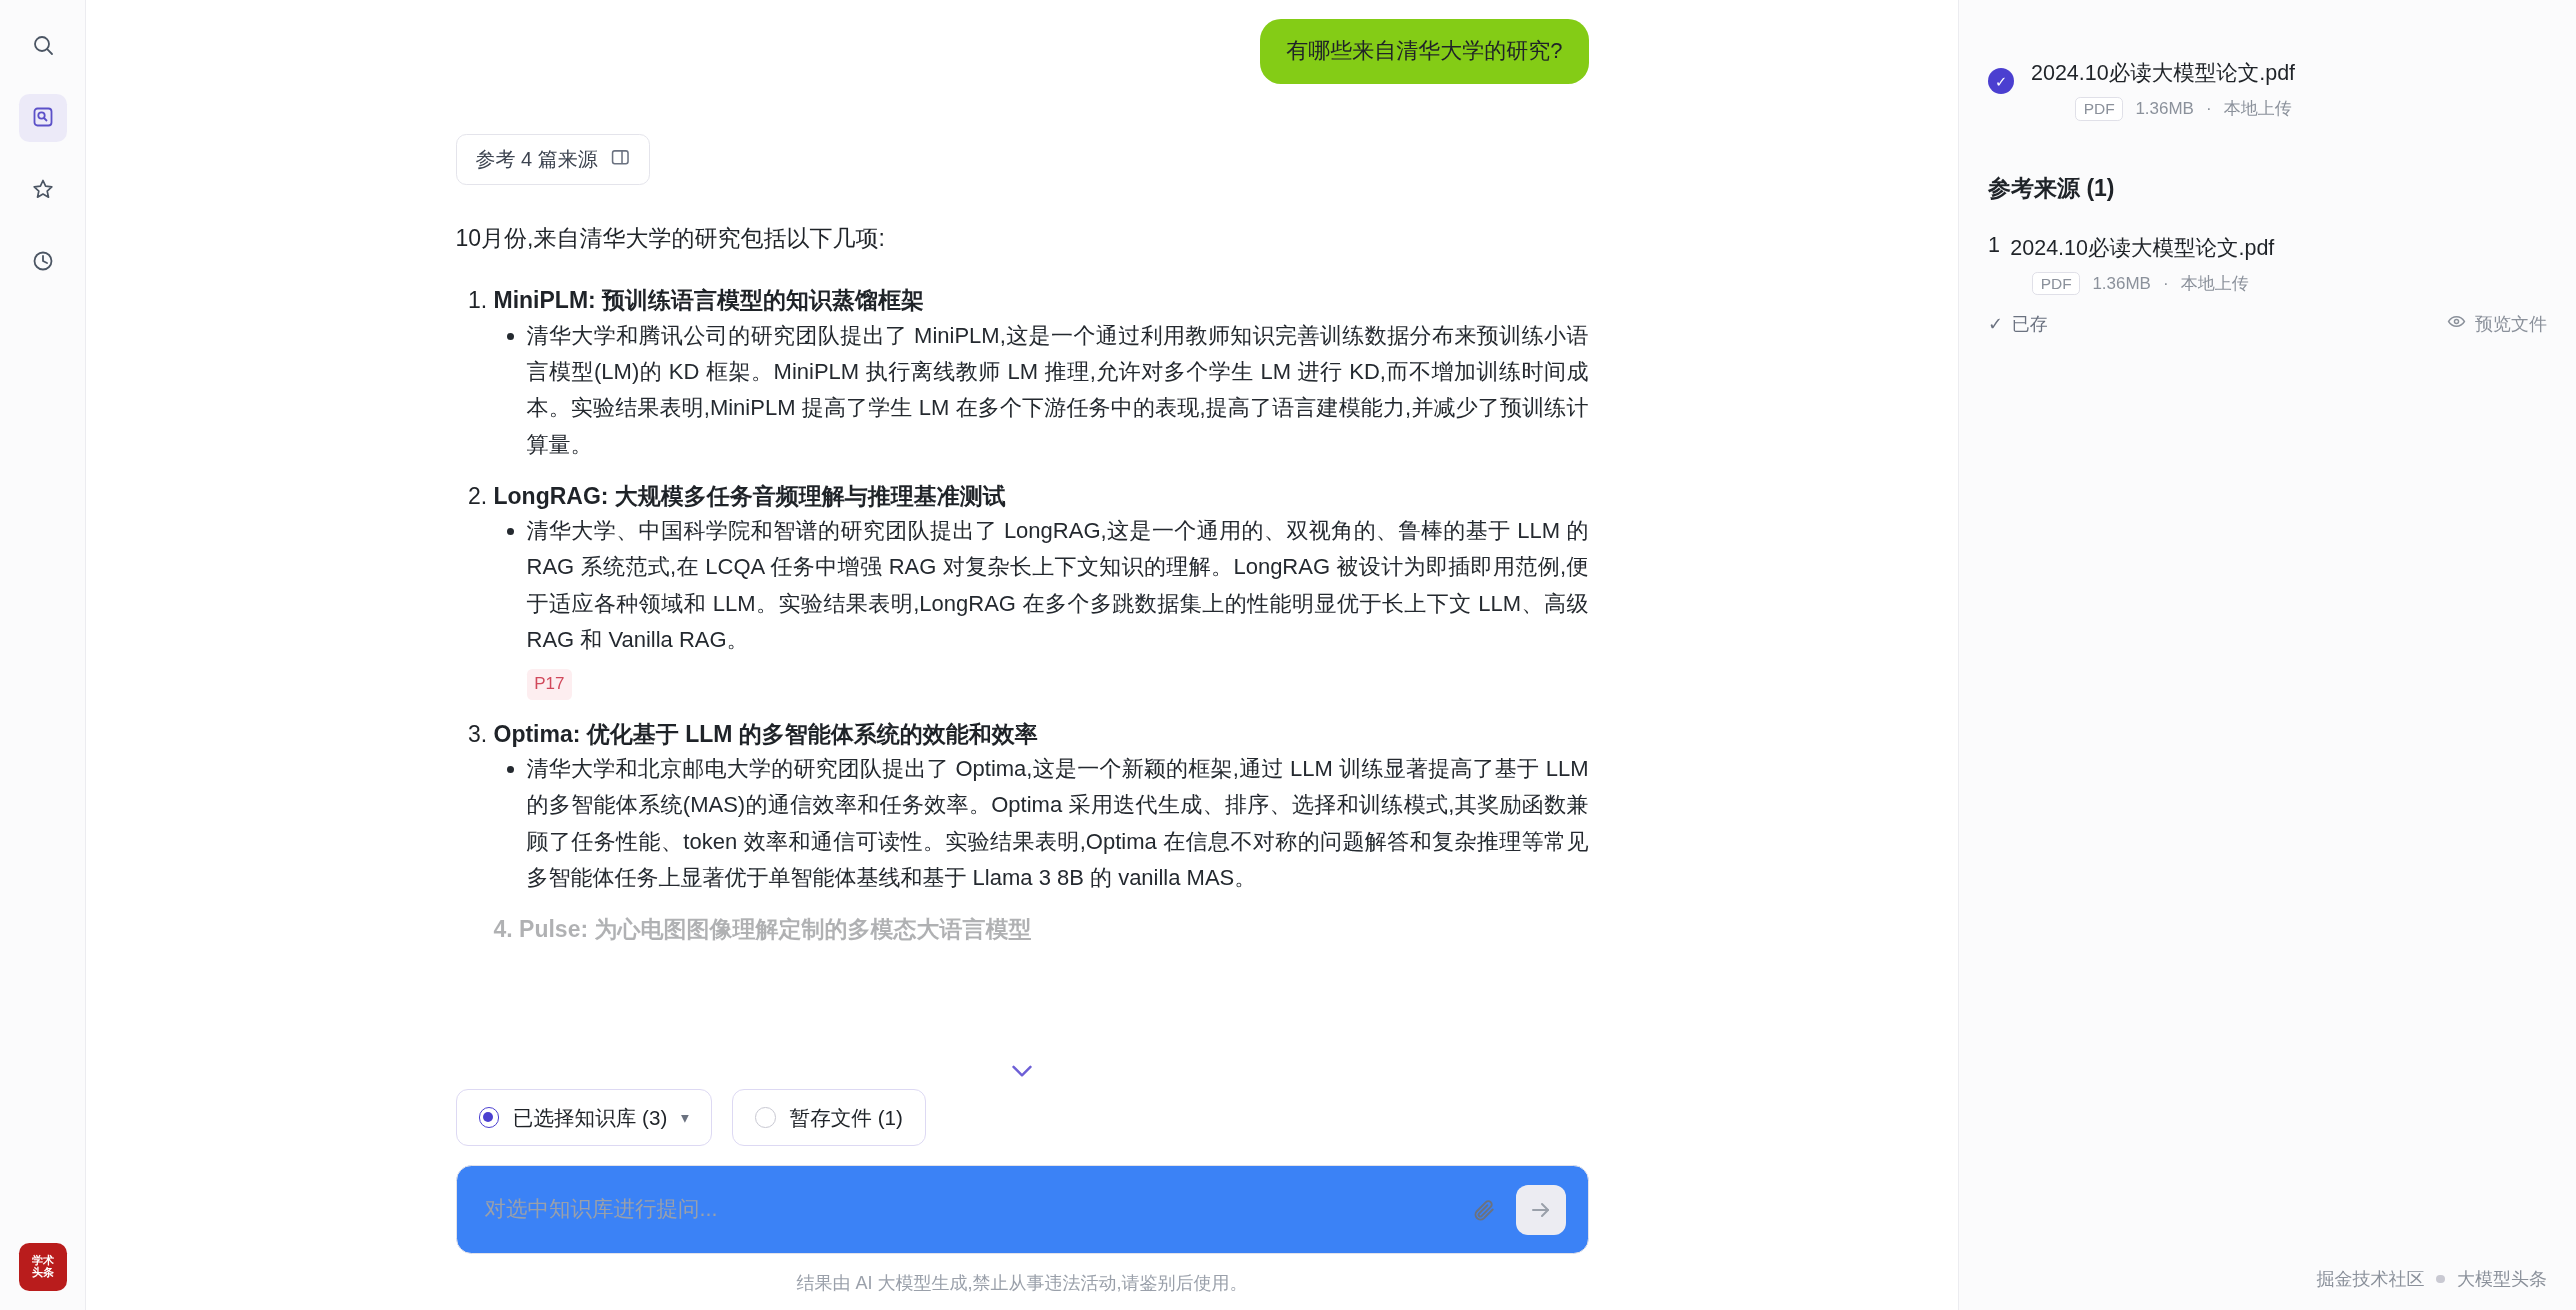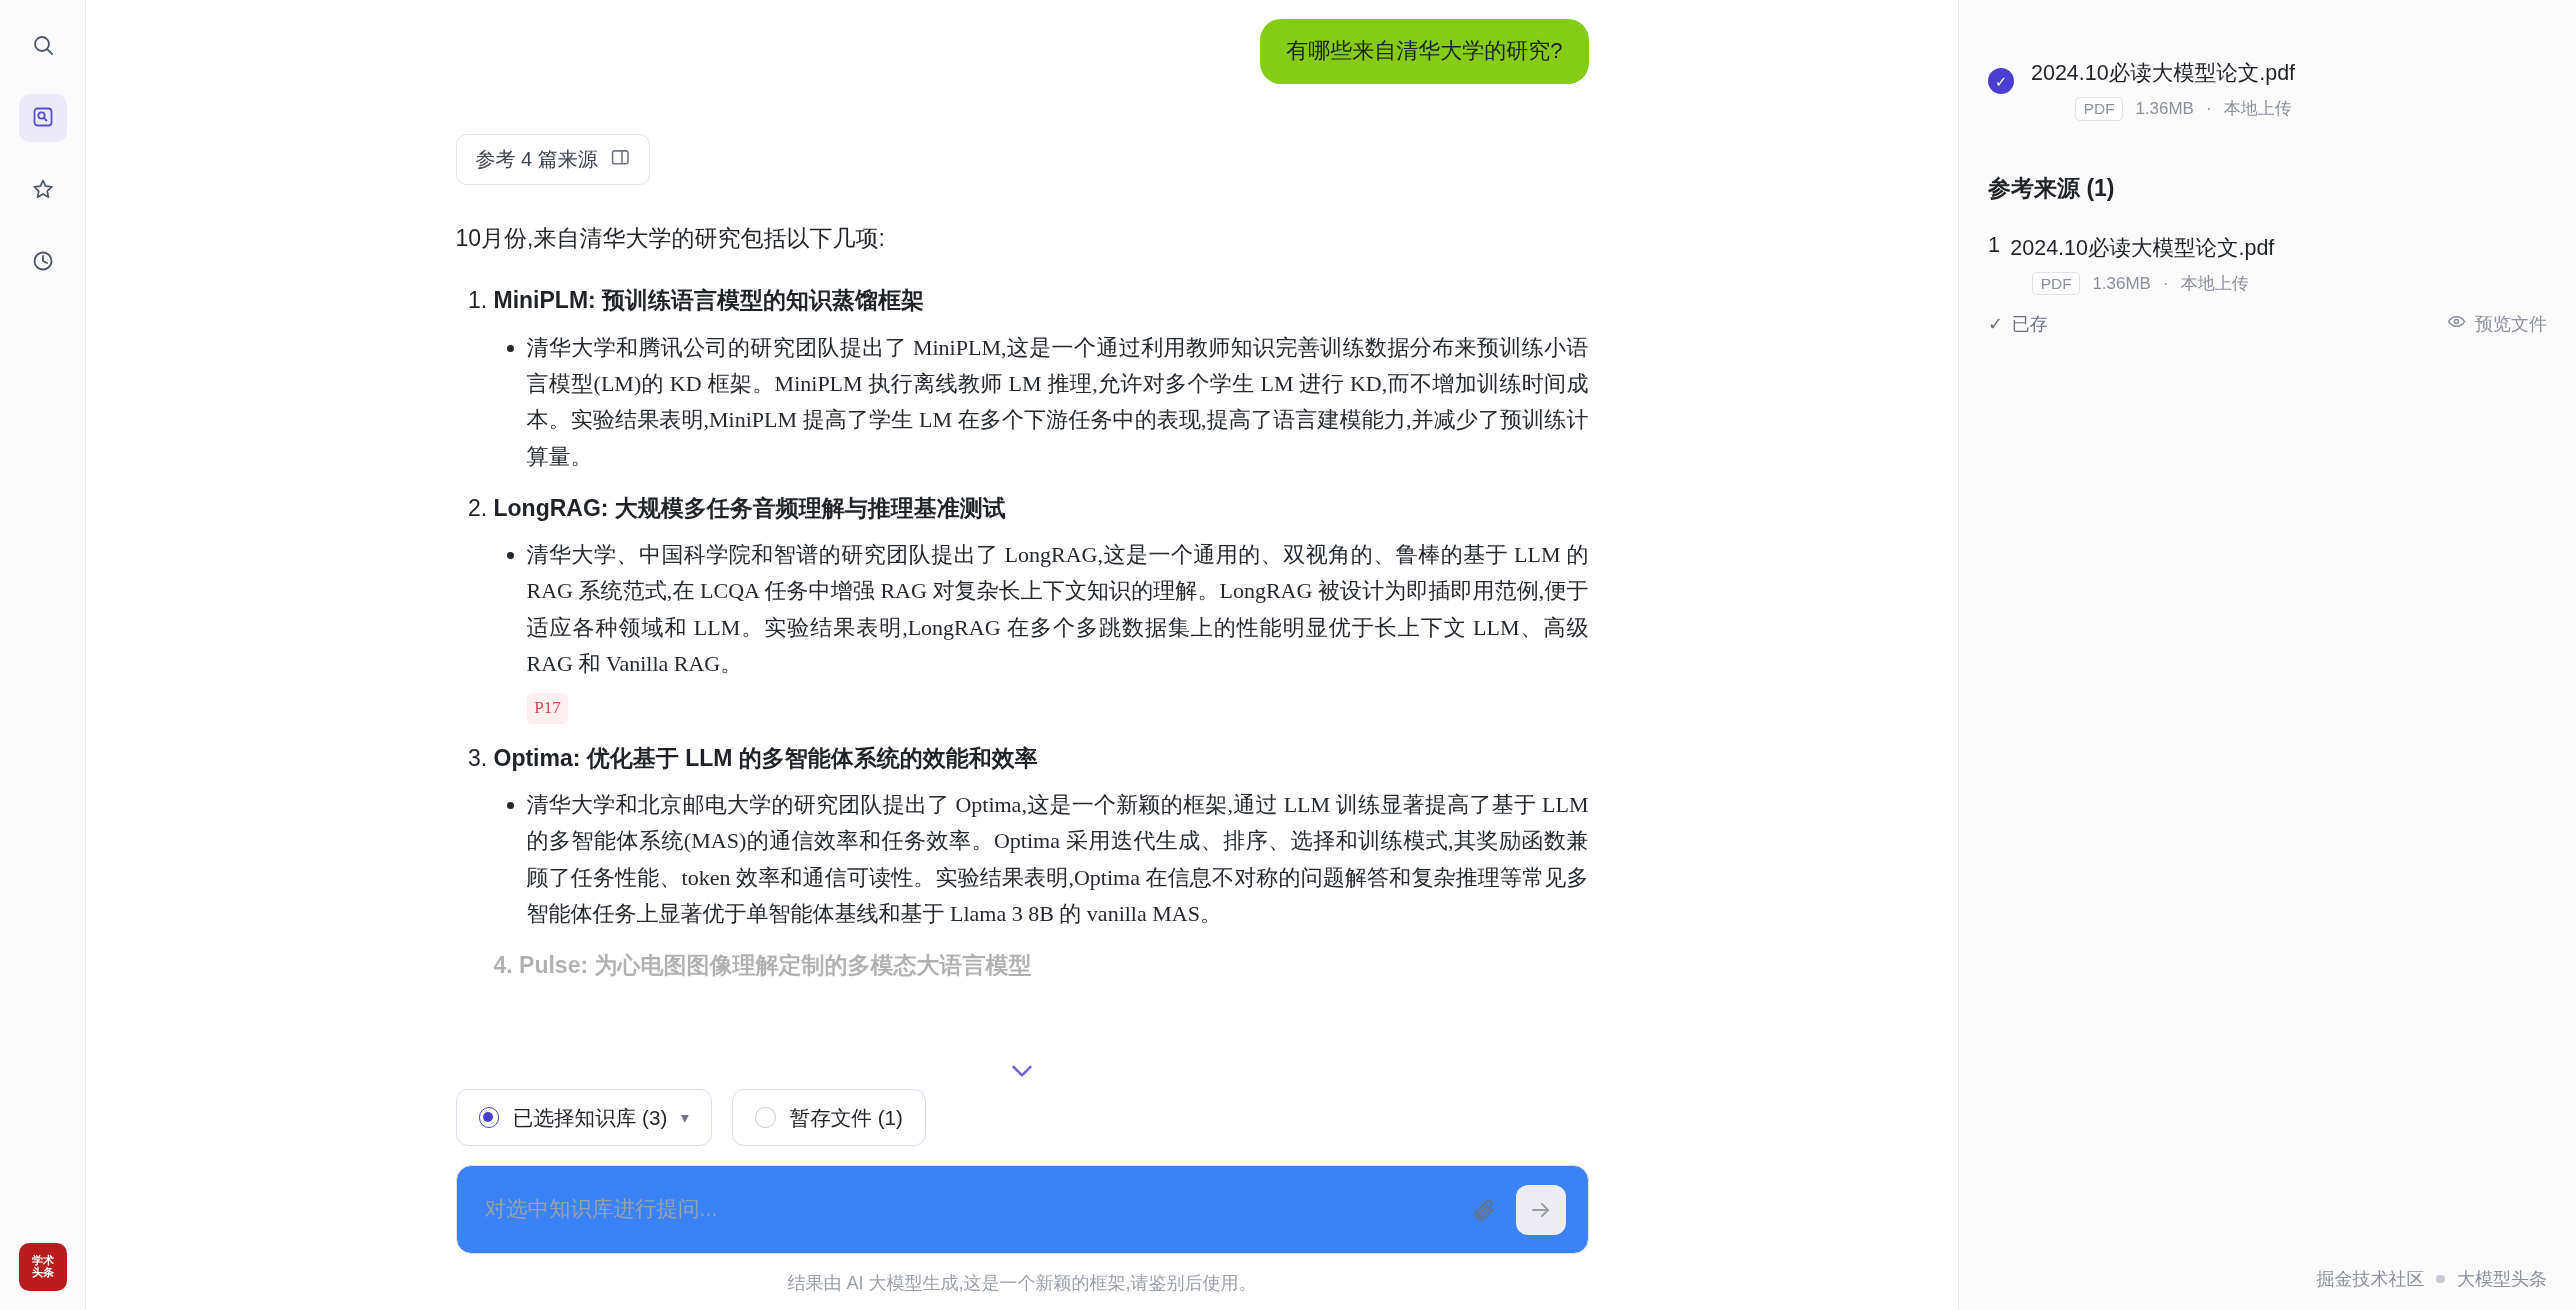--- a/index.html
+++ b/index.html
@@ -79,21 +79,21 @@
   }
   .src-chip svg { width:20.6px; height:20.6px; color:#6b7280; }
 
   .lead {
     font-size: 23px; line-height:1.5; margin-top: 36px; color:#1f2328;
   }
   ol.answer { margin: 29px 0 0 0; padding-left: 38px; }
   ol.answer > li { margin-bottom: 17px; }
   ol.answer > li::marker { font-size: 23px; color:#1f2328; }
   .item-title { font-size: 23px; font-weight: 700; line-height:1.45; }
-  ul.sub { margin: 12px 0 0 0; padding-left: 33px; list-style: disc; font-family: Liberation Serif, serif; }
+  ul.sub { margin: 0 0 0 0; padding-left: 33px; list-style: disc; }
   ul.sub > li { font-size: 22px; line-height: 1.65; text-align: justify; color:#24292f; }
   .pbadge {
     display:inline-block; margin-top: 10.3px;
     font-size: 17px; color:#d1495b;
     background:#fdeef0; border-radius:5.2px; padding: 1.7px 7.7px;
   }
   .faded { opacity: .35; }
 
   .scroll-down {
     position:absolute; left:50%; transform:translateX(-50%);
@@ -317,21 +317,21 @@
           </svg>
         </span>
         <span class="send">
           <svg viewBox="0 0 24 24" fill="none" stroke="currentColor" stroke-width="2" stroke-linecap="round" stroke-linejoin="round">
             <line x1="4" y1="12" x2="19" y2="12"></line>
               <polyline points="13,6 19,12 13,18"></polyline>
           </svg>
         </span>
       </div>
 
-      <div class="disclaimer">结果由 AI 大模型生成,这是一个新颖的框架,请鉴别后使用。</div>
+      <div class="disclaimer">结果由 AI 大模型生成,禁止从事违法活动,请鉴别后使用。</div>
     </div>
   </div>
 
   <div class="right">
 
     <div class="file-row">
       <div class="check">✓</div>
       <div>
         <div class="file-name">2024.10必读大模型论文.pdf</div>
         <div class="file-meta">

